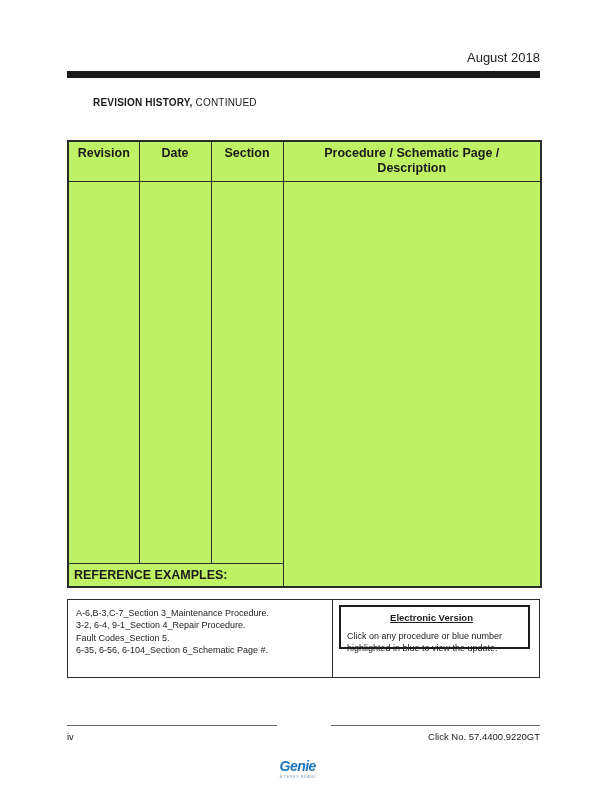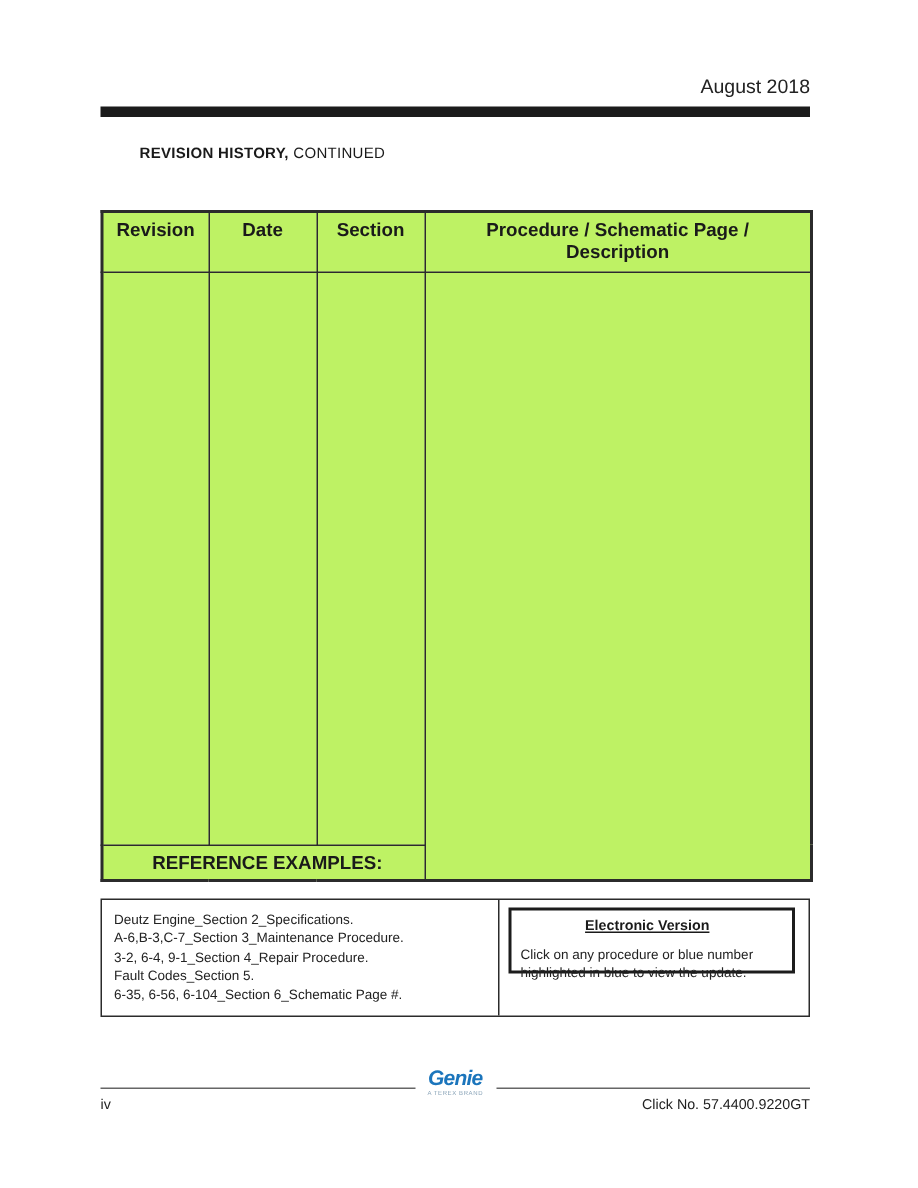--- a/index.html
+++ b/index.html
@@ -72,21 +72,21 @@
     font-weight: bold;
     text-align: center;
     line-height: 15px;
     color: #1a1a1a;
   }
   tr.body-row td { height: 382px; }
   tr.ref-row td {
     height: 24px;
     font-size: 12.5px;
     font-weight: bold;
-    text-align: center;
+    text-align: left;
     vertical-align: middle;
     padding-left: 5px;
     color: #1a1a1a;
     margin-top: 36px;
   }
 
   
   .lower-box {
     position: absolute;
     left: 67px; top: 599px;
@@ -134,22 +134,23 @@
     display: flex;
     align-items: flex-start;
   }
   .footer-rule .seg {
     flex: 1;
     height: 15px;
     border-bottom: 1px solid #666;
   }
   .logo-block {
     width: 54px;
-    text-align: center;
+    text-align: left;
     padding: 0 3px;
+    margin-top: 48px;
   }
   .logo-text {
     font-size: 14px;
     font-weight: bold;
     font-style: italic;
     letter-spacing: -0.5px;
     line-height: 14px;
     color: #1b75bc;
   }
   .logo-tagline {
@@ -211,21 +212,20 @@
       </tr>
       <tr class="ref-row">
         <td colspan="3">REFERENCE EXAMPLES:</td>
       </tr>
     </tbody>
       </table>
   </div>
 
   <div class="lower-box">
     <div class="ref-cell">
-      <div>Deutz Engine_Section 2_Specifications.</div>
       <div>A-6,B-3,C-7_Section 3_Maintenance Procedure.</div>
       <div>3-2, 6-4, 9-1_Section 4_Repair Procedure.</div>
       <div>Fault Codes_Section 5.</div>
       <div>6-35, 6-56, 6-104_Section 6_Schematic Page #.</div>
     </div>
     <div class="ev-cell">
       <div class="ev-box">
         <div class="ev-title">Electronic Version</div>
         <div class="ev-body">Click on any procedure or blue number highlighted in blue to view the update.</div>
       </div>

